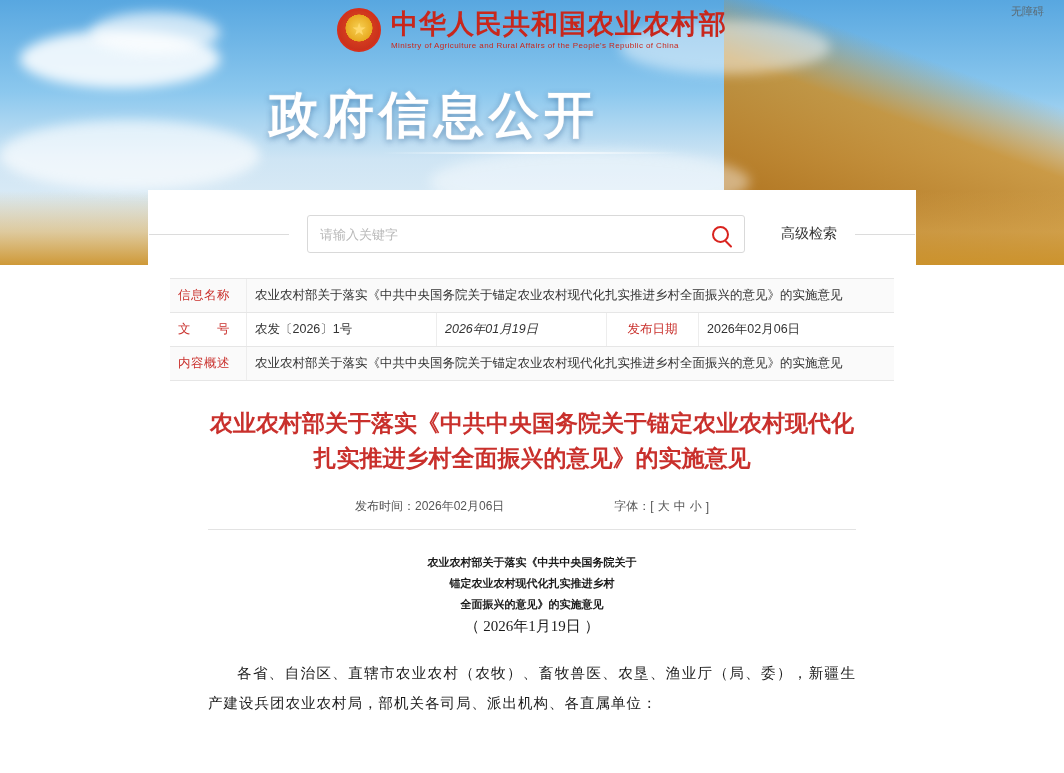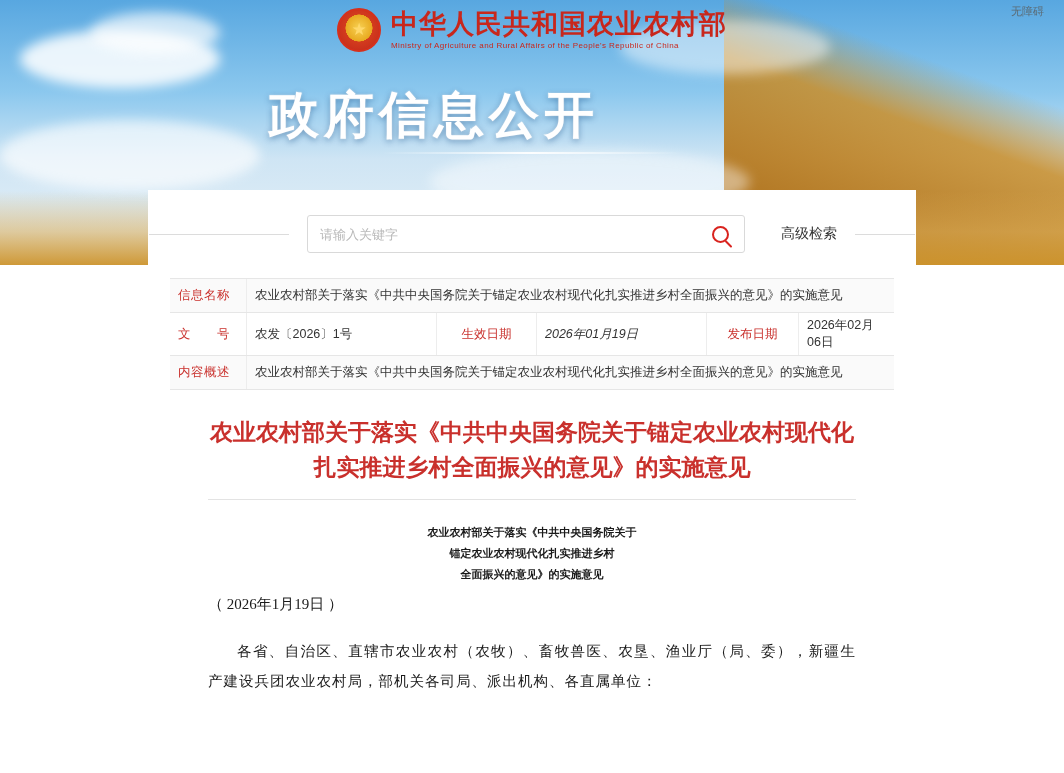--- a/index.html
+++ b/index.html
@@ -261,25 +261,25 @@
   .doc-head {
     text-align: center;
     font-family: "Liberation Serif", serif;
     font-weight: bold;
     font-size: 11px;
     line-height: 1.9;
     color: #1a1a1a;
     margin-top: 22px;
   }
   .doc-date {
-    text-align: left;
+    text-align: center;
     font-family: "Liberation Serif", serif;
     font-size: 15px;
     color: #1a1a1a;
-    margin-top: 10px;
+    margin-top: 2px;
   }
   .doc-body {
     font-family: "Liberation Serif", serif;
     font-size: 14.5px;
     line-height: 2.1;
     color: #1a1a1a;
     margin-top: 22px;
     letter-spacing: 1px;
     text-align: justify;
   }
@@ -329,35 +329,44 @@
 
 
     <div class="meta-row">
       <div class="meta-label">信息名称</div>
       <div class="meta-val v-full">农业农村部关于落实《中共中央国务院关于锚定农业农村现代化扎实推进乡村全面振兴的意见》的实施意见</div>
     </div>
 
     <div class="meta-row">
       <div class="meta-label">文　　号</div>
       <div class="meta-val v-wen">农发〔2026〕1号</div>
-      <div class="meta-val v-efl">生效日期</div>
       <div class="meta-val v-ef">2026年01月19日</div>
       <div class="meta-val v-pul">发布日期</div>
       <div class="meta-val v-pu">2026年02月06日</div>
     </div>
 
     <div class="meta-row">
       <div class="meta-label">内容概述</div>
       <div class="meta-val v-full">农业农村部关于落实《中共中央国务院关于锚定农业农村现代化扎实推进乡村全面振兴的意见》的实施意见</div>
     </div>
   </div>
 
   <div class="article">
     <div class="art-title">农业农村部关于落实《中共中央国务院关于锚定农业农村现代化扎实推进乡村全面振兴的意见》的实施意见</div>
 
+    <div class="art-sub">
+      <div>发布时间：2026年02月06日</div>
+      <div class="font-size-ctl">
+        <span>字体：[</span>
+        <span class="fs-link">大</span>
+        <span class="fs-link">中</span>
+        <span class="fs-link">小</span>
+        <span>]</span>
+      </div>
+    </div>
 
     <div class="divider-line"></div>
 
     <div class="doc-head">
       <div>农业农村部关于落实《中共中央国务院关于</div>
       <div>锚定农业农村现代化扎实推进乡村</div>
       <div>全面振兴的意见》的实施意见</div>
     </div>
 
     <div class="doc-date">（ 2026年1月19日 ）</div>

